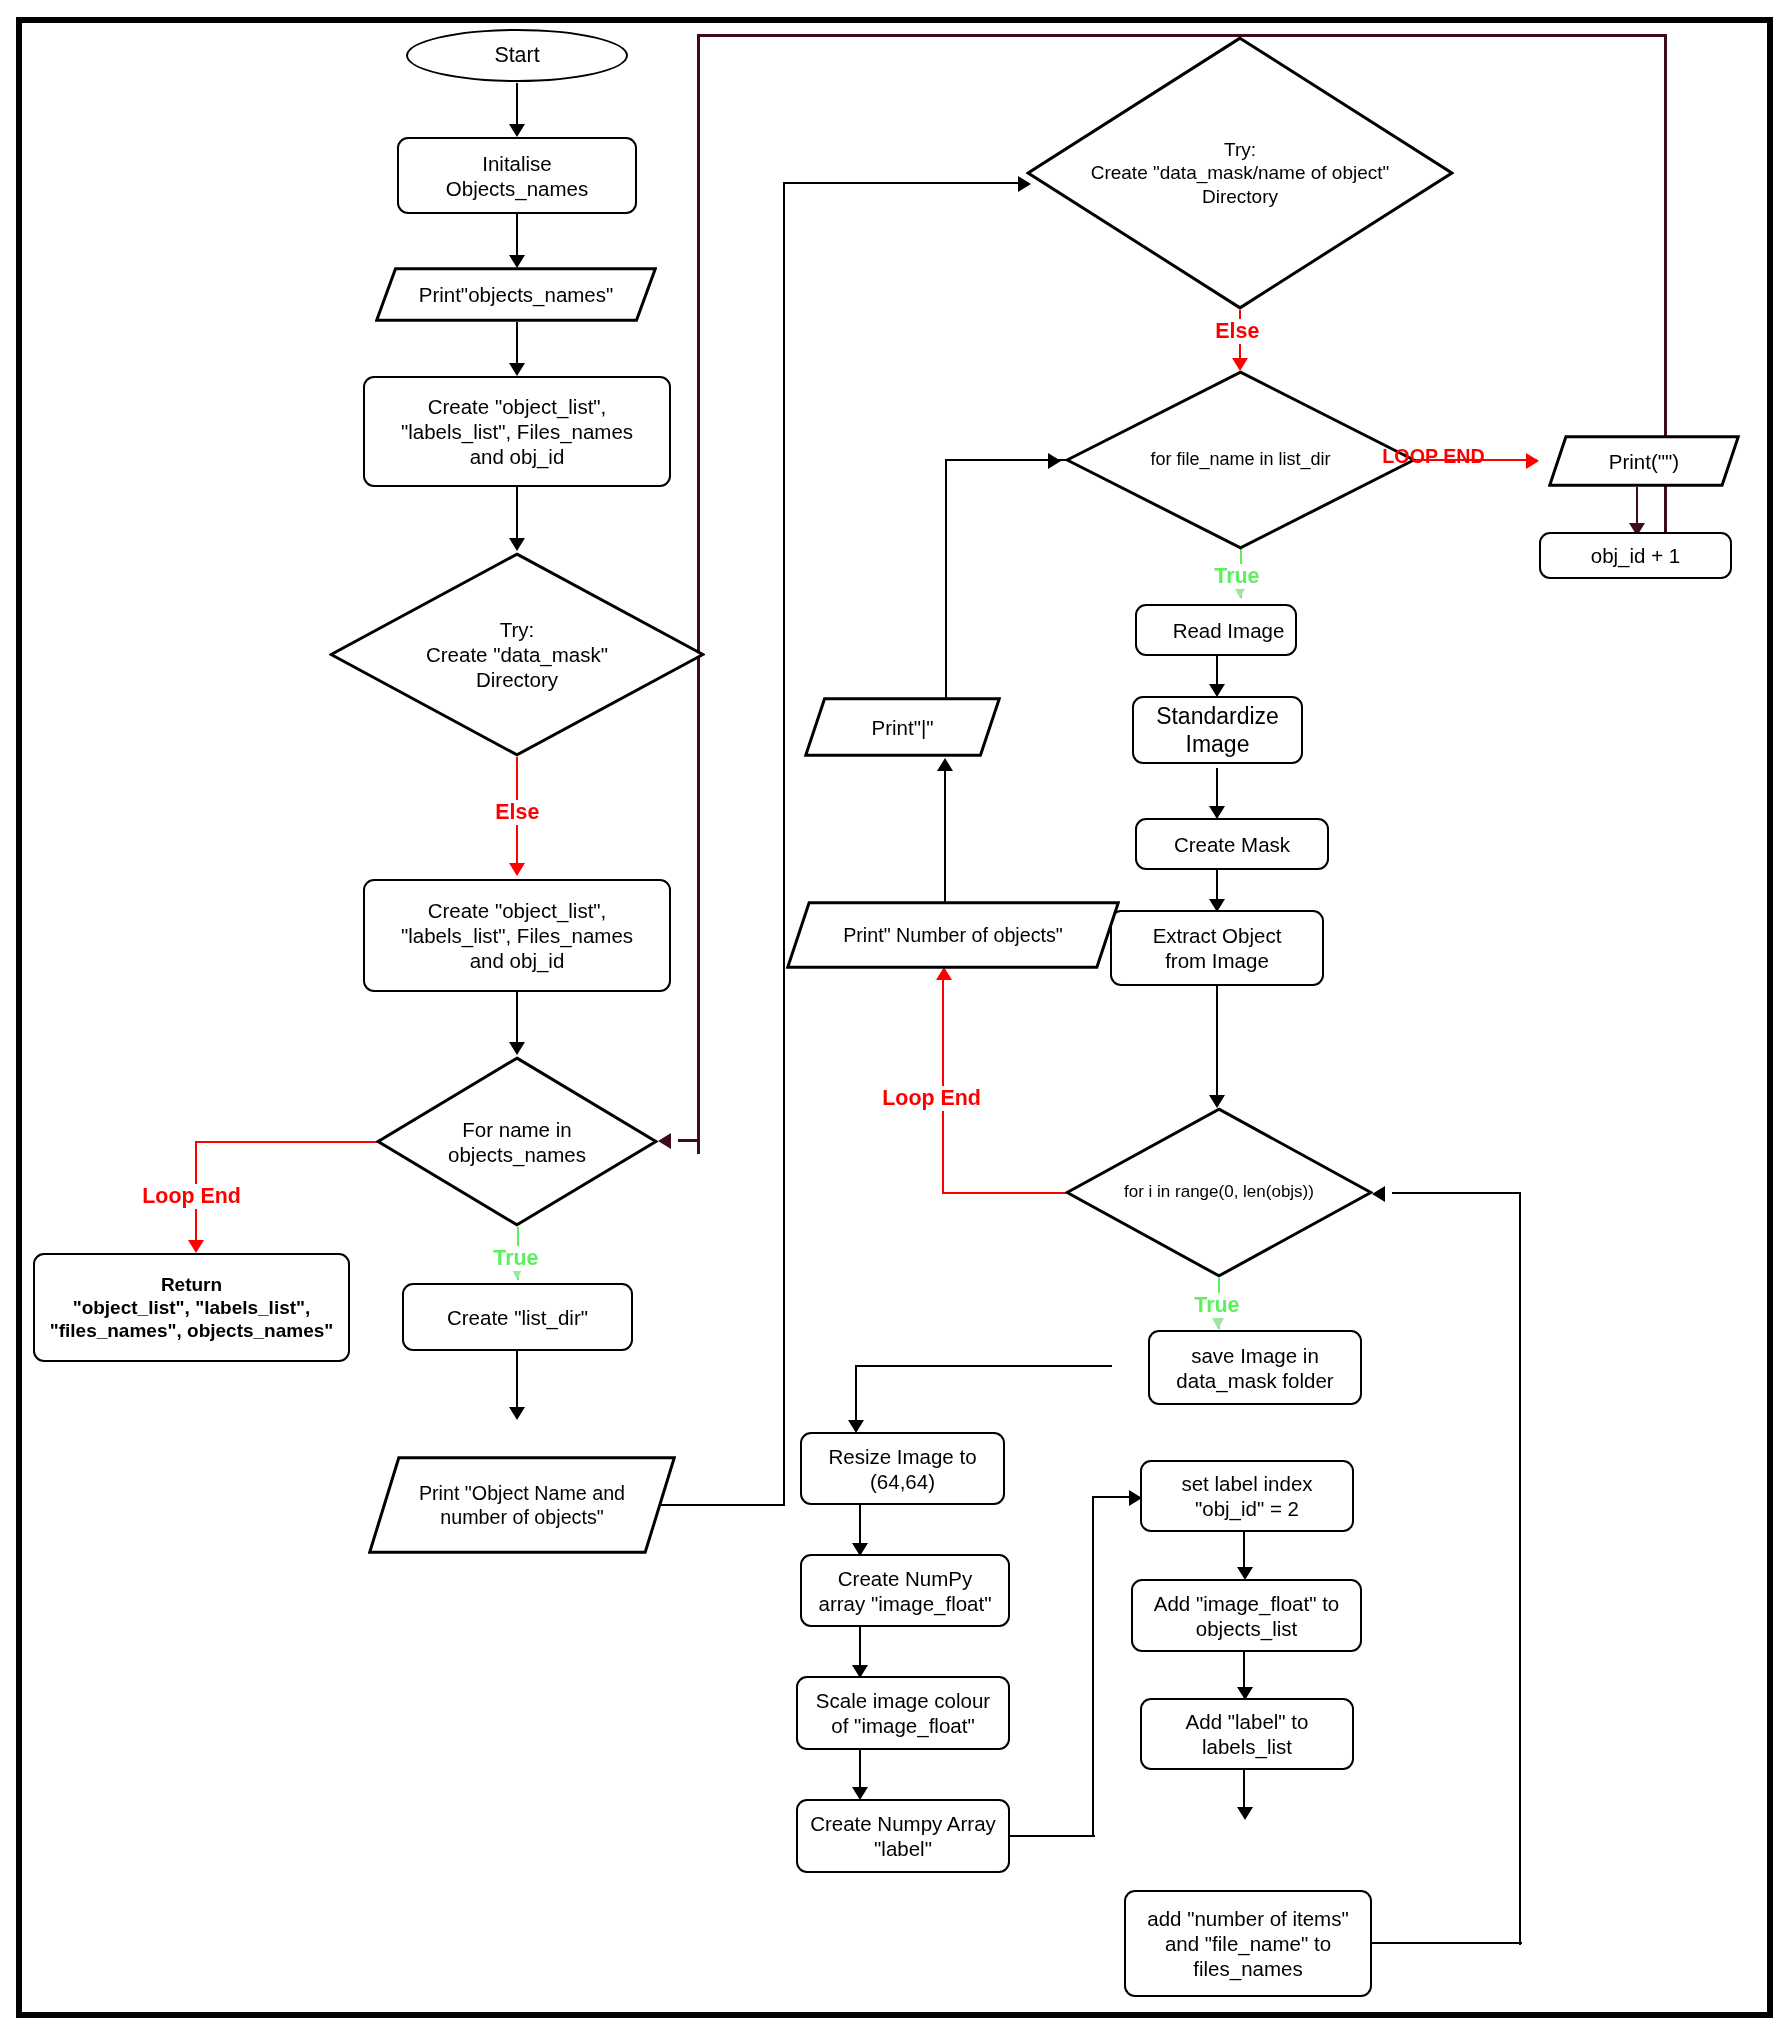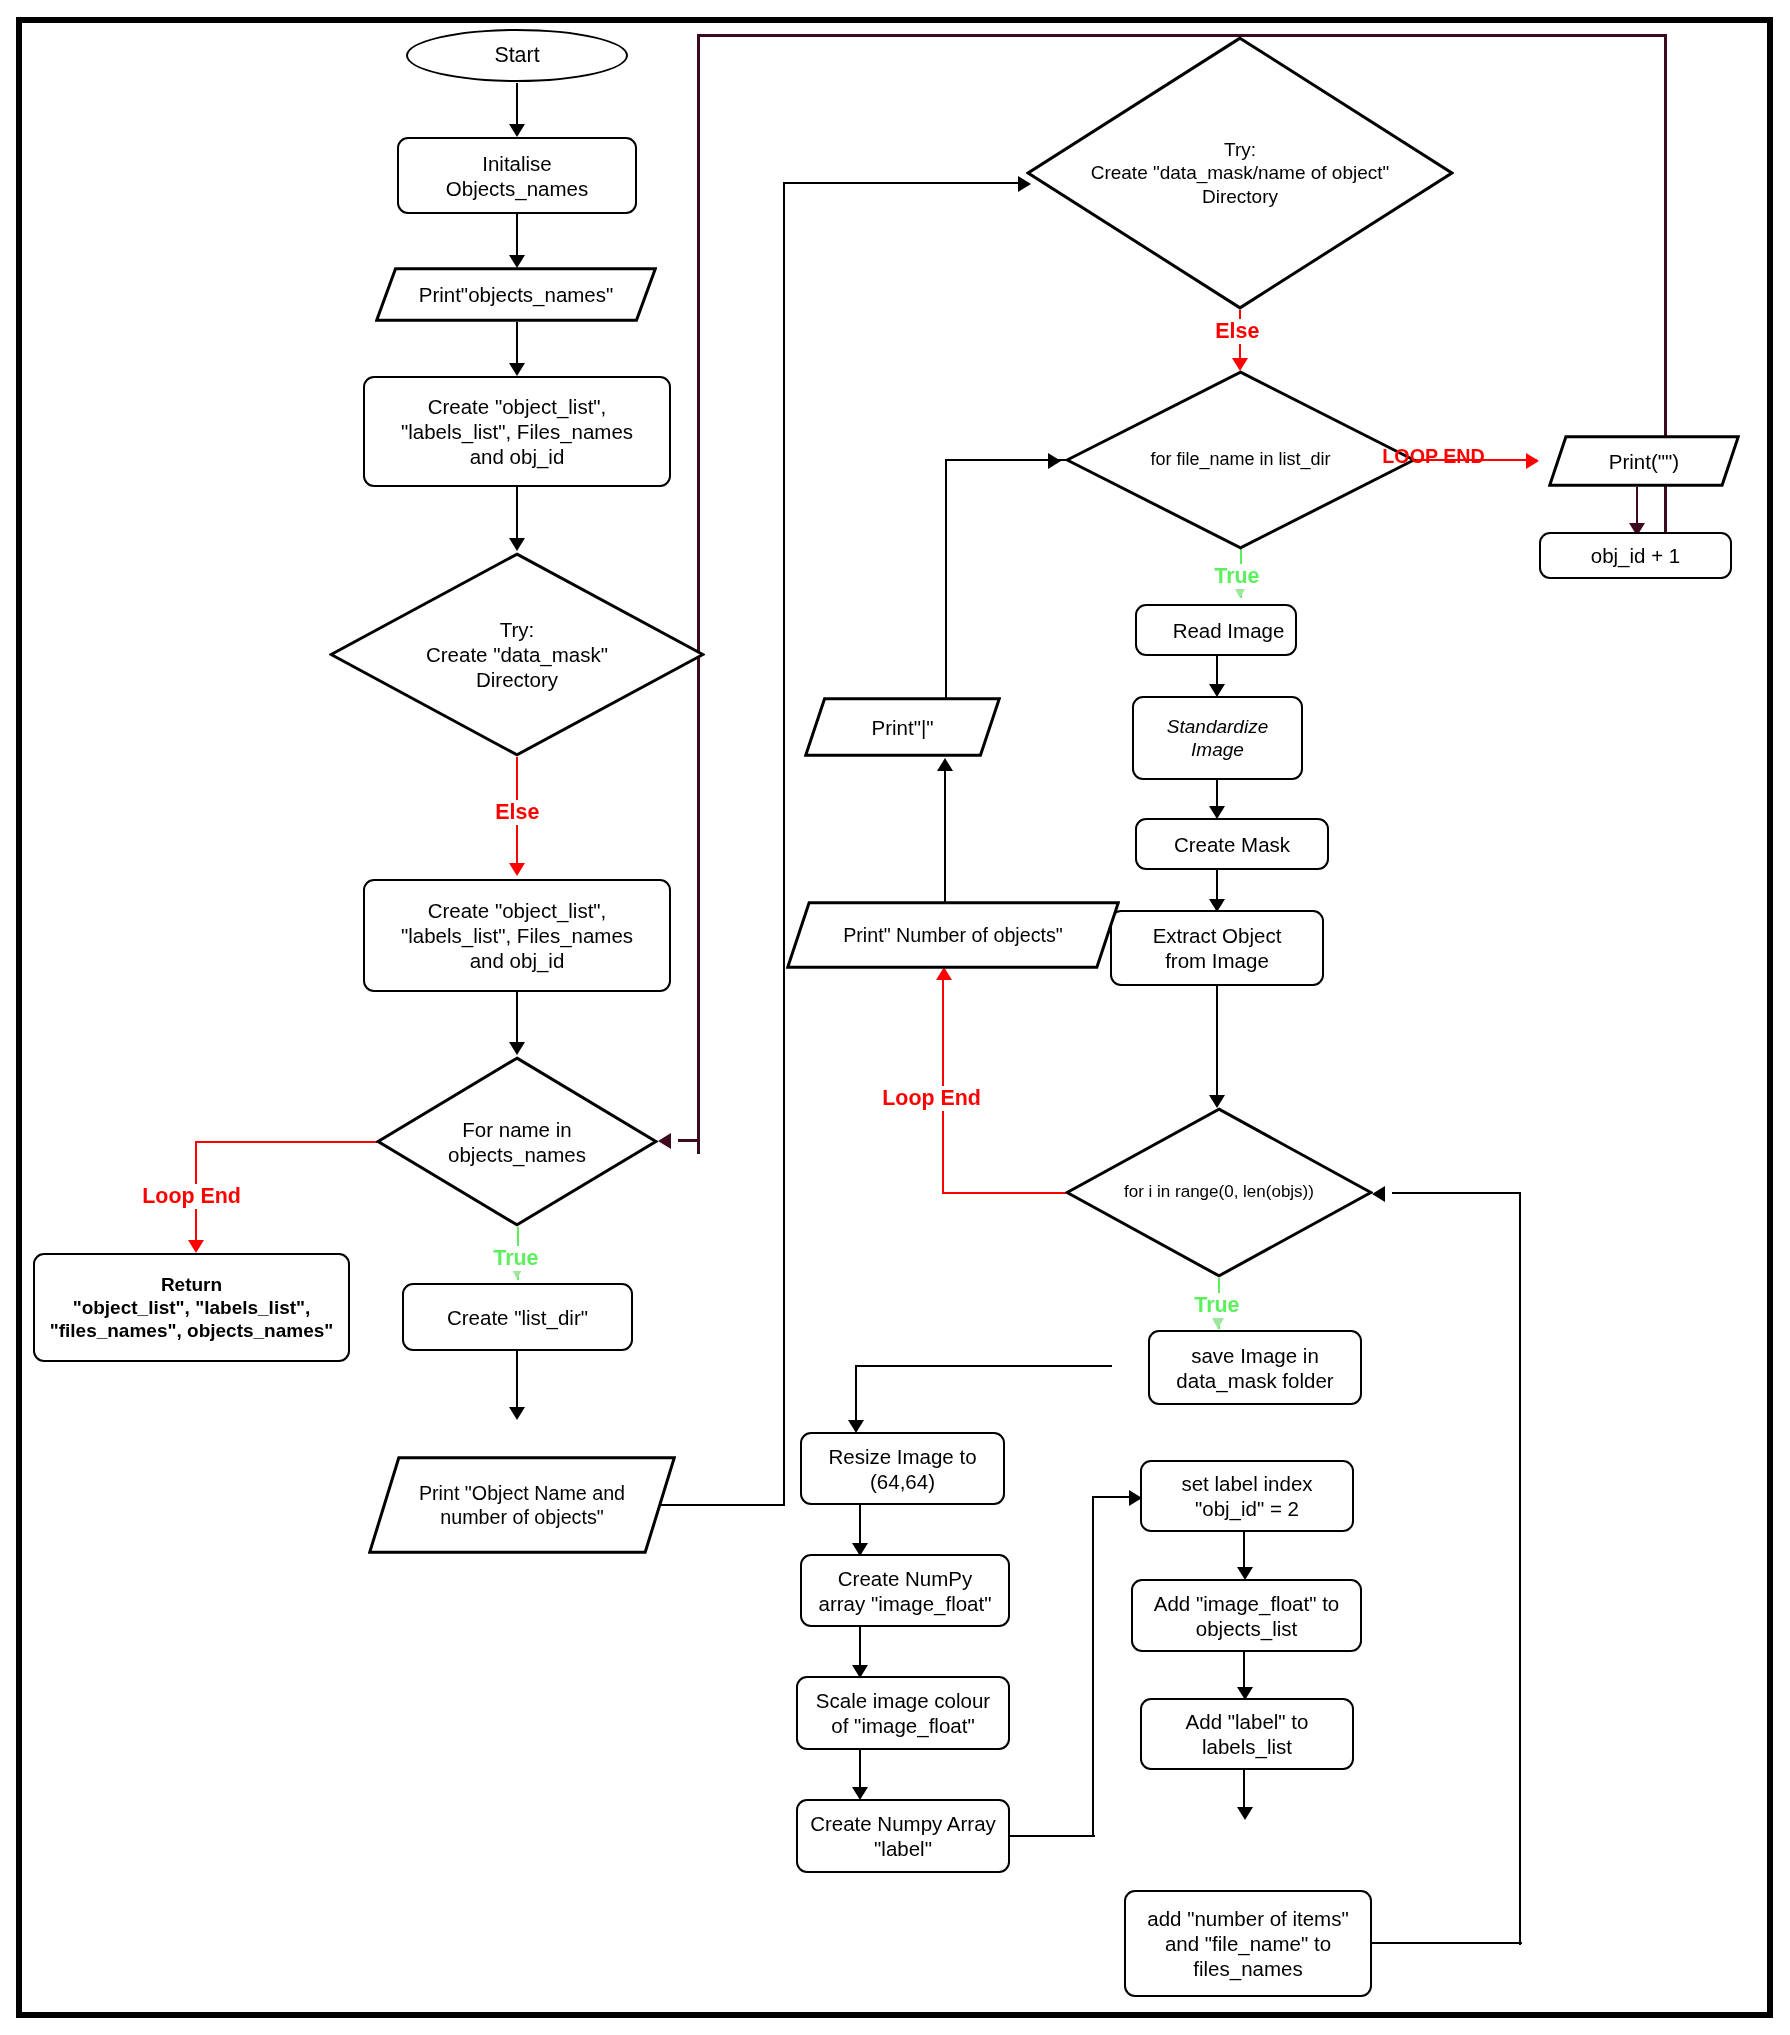--- a/index.html
+++ b/index.html
@@ -225,21 +225,21 @@
   <div class="node proc" style="left:1539px;top:532px;width:193px;height:47px;font-size:20.5px;">obj_id + 1</div>
 
   <div class="ln lnv" style="left:1240px;top:549px;height:49px;background:#5cf05c;width:1.7px;"></div>
   <div class="arrow ar-down" style="left:1234px;top:587px;border-top-color:#9fe6a0;border-left-width:6.8px;border-right-width:6.8px;border-top-width:11px;"></div>
   <div class="lbl" style="left:1213px;top:564px;font-size:21.4px;color:#5cf05c;">True</div>
 
   <div class="node proc" style="left:1135px;top:604px;width:162px;height:52px;font-size:20.5px;padding-left:25px;">Read Image</div>
   <div class="ln lnv" style="left:1216px;top:656px;height:33px;"></div>
   <div class="arrow ar-down" style="left:1209px;top:684px;"></div>
 
-  <div class="node proc" style="left:1132px;top:696px;width:171px;height:84px;font-size:19px;font-style:italic;">Standardize
+  <div class="node proc" style="left:1132px;top:696px;width:171px;height:68px;font-size:23px;">Standardize
 Image</div>
   <div class="ln lnv" style="left:1216px;top:768px;height:44px;"></div>
   <div class="arrow ar-down" style="left:1209px;top:806px;"></div>
 
   <div class="node proc" style="left:1135px;top:818px;width:194px;height:52px;font-size:20.5px;">Create Mask</div>
   <div class="ln lnv" style="left:1216px;top:870px;height:34px;"></div>
   <div class="arrow ar-down" style="left:1209px;top:899px;"></div>
 
   <div class="node proc" style="left:1110px;top:910px;width:214px;height:76px;font-size:20.5px;">Extract Object
 from Image</div>

